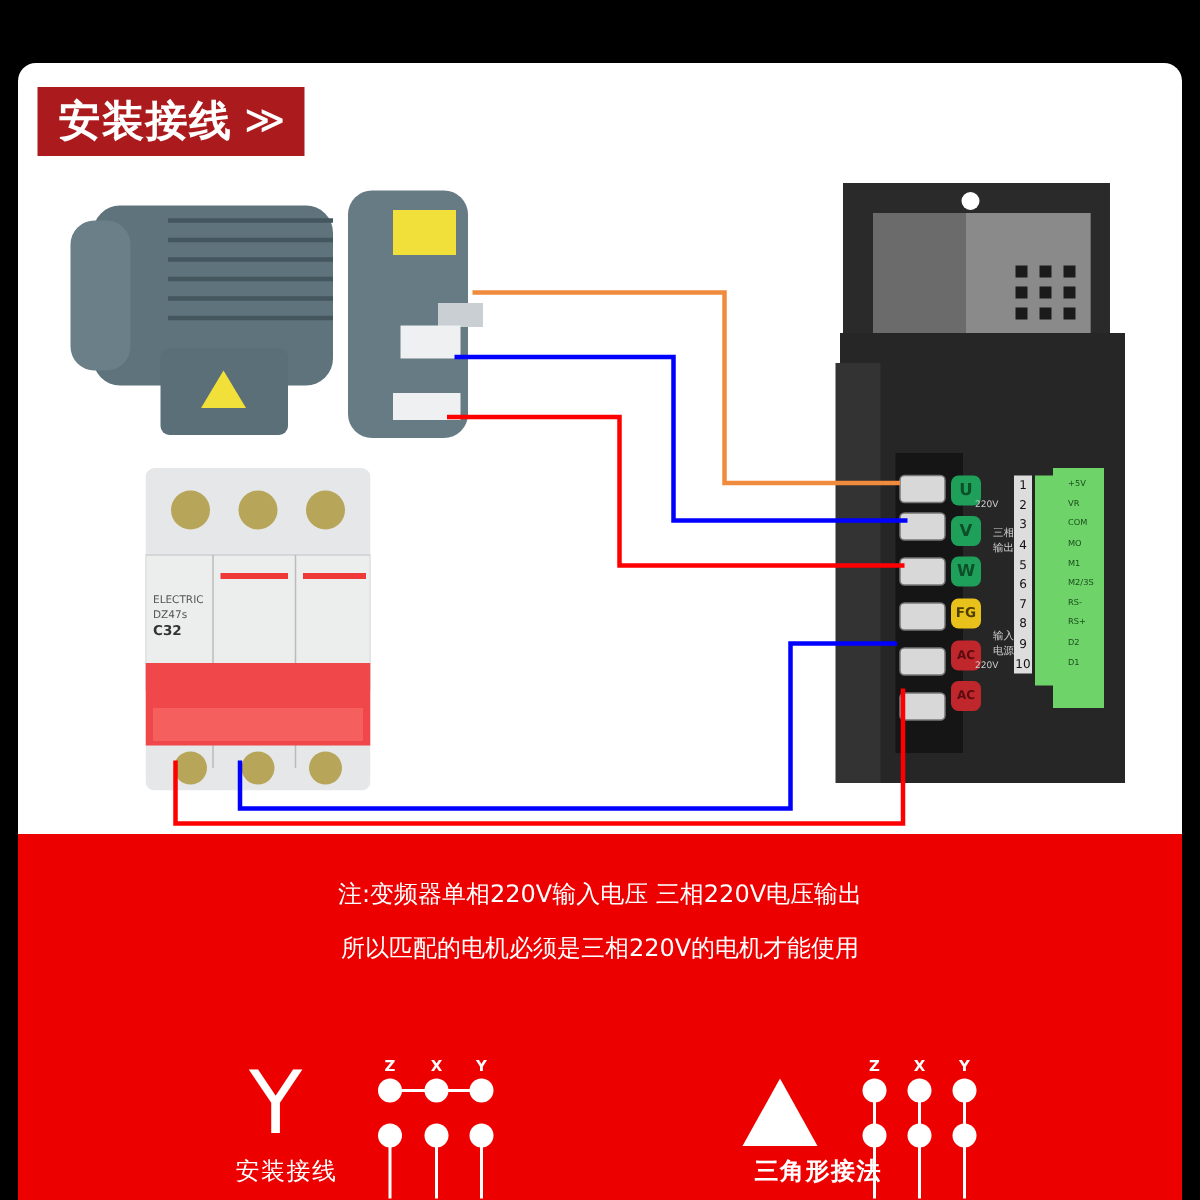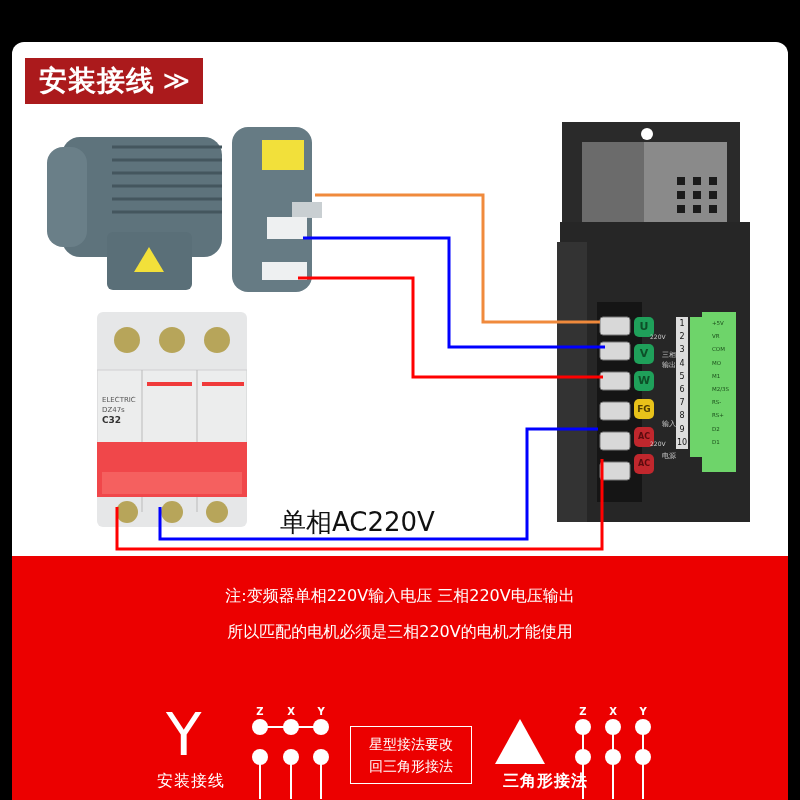--- a/index.html
+++ b/index.html
@@ -121,21 +121,21 @@
     <div class="abs" style="left:0; top:27px; width:20px; height:20px; border-radius:5px; background:#1fa05a; color:#0d4f28; font-size:11px; font-weight:bold; text-align:center; line-height:20px;">V</div>
     <div class="abs" style="left:0; top:54px; width:20px; height:20px; border-radius:5px; background:#1fa05a; color:#0d4f28; font-size:11px; font-weight:bold; text-align:center; line-height:20px;">W</div>
     <div class="abs" style="left:0; top:82px; width:20px; height:20px; border-radius:5px; background:#e8c21a; color:#4d3c00; font-size:9px; font-weight:bold; text-align:center; line-height:20px;">FG</div>
     <div class="abs" style="left:0; top:110px; width:20px; height:20px; border-radius:5px; background:#c0272d; color:#5a0b0e; font-size:8px; font-weight:bold; text-align:center; line-height:20px;">AC</div>
     <div class="abs" style="left:0; top:137px; width:20px; height:20px; border-radius:5px; background:#c0272d; color:#5a0b0e; font-size:8px; font-weight:bold; text-align:center; line-height:20px;">AC</div>
   </div>
   <div class="abs" style="left:638px; top:291px; font-size:6px; color:#ccc;">220V</div>
   <div class="abs" style="left:650px; top:308px; font-size:7px; color:#ccc;">三相</div>
   <div class="abs" style="left:650px; top:318px; font-size:7px; color:#ccc;">输出</div>
   <div class="abs" style="left:650px; top:377px; font-size:7px; color:#ccc;">输入</div>
-  <div class="abs" style="left:650px; top:409px; font-size:7px; color:#ccc;">电源</div>
+  <div class="abs" style="left:650px; top:387px; font-size:7px; color:#ccc;">电源</div>
   <div class="abs" style="left:638px; top:398px; font-size:6px; color:#ccc;">220V</div>
 
   <div class="abs" style="left:664px; top:275px; width:12px; font-size:8px; color:#111; line-height:13.2px; background:#ddd; text-align:center;">
     <div>1</div>
     <div>2</div>
     <div>3</div>
     <div>4</div>
     <div>5</div>
     <div>6</div>
     <div>7</div>
@@ -157,21 +157,20 @@
   </div>
 
   <svg class="wire-svg" viewBox="0 0 776 520">
     <polyline points="303,153 471,153 471,280 588,280" fill="none" stroke="#f08a3c" stroke-width="3"></polyline>
     <polyline points="291,196 437,196 437,305 593,305" fill="none" stroke="#0000ff" stroke-width="3"></polyline>
     <polyline points="286,236 401,236 401,335 591,335" fill="none" stroke="#ff0000" stroke-width="3"></polyline>
     <polyline points="148,465 148,497 515,497 515,387 586,387" fill="none" stroke="#0000ff" stroke-width="3"></polyline>
     <polyline points="105,465 105,507 590,507 590,417" fill="none" stroke="#ff0000" stroke-width="3"></polyline>
   </svg>
 
-  <div class="ac-label">单相AC220V</div>
 
   <div class="red-panel">
     <div class="note l1">注:变频器单相220V输入电压 三相220V电压输出</div>
     <div class="note l2">所以匹配的电机必须是三相220V的电机才能使用</div>
 
     <div class="big-y" style="left:154px; top:145px;">Y</div>
     <div class="cap" style="left:145px; top:215px;">安装接线</div>
 
     <div>
       <div class="term-letter" style="left:241px; top:150px;">Z</div>
@@ -185,24 +184,20 @@
       <div class="dot" style="left:271px; top:193px;"></div>
       <div class="dot" style="left:301px; top:193px;"></div>
       <div class="vline" style="left:247px; top:205px; height:38px;"></div>
       <div class="vline" style="left:278px; top:205px; height:38px;"></div>
       <div class="vline" style="left:308px; top:205px; height:38px;"></div>
       <div class="term-letter" style="left:241px; top:247px;">U</div>
       <div class="term-letter" style="left:272px; top:247px;">V</div>
       <div class="term-letter" style="left:302px; top:247px;">W</div>
     </div>
 
-    <div class="mid-box">
-      <div>星型接法要改</div>
-      <div>回三角形接法</div>
-    </div>
 
     <div class="tri"></div>
     <div class="cap" style="left:491px; top:215px;font-weight:bold;">三角形接法</div>
 
     <div>
       <div class="term-letter" style="left:564px; top:150px;">Z</div>
       <div class="term-letter" style="left:594px; top:150px;">X</div>
       <div class="term-letter" style="left:624px; top:150px;">Y</div>
       <div class="vline" style="left:570px; top:175px; height:68px;"></div>
       <div class="vline" style="left:600px; top:175px; height:68px;"></div>

